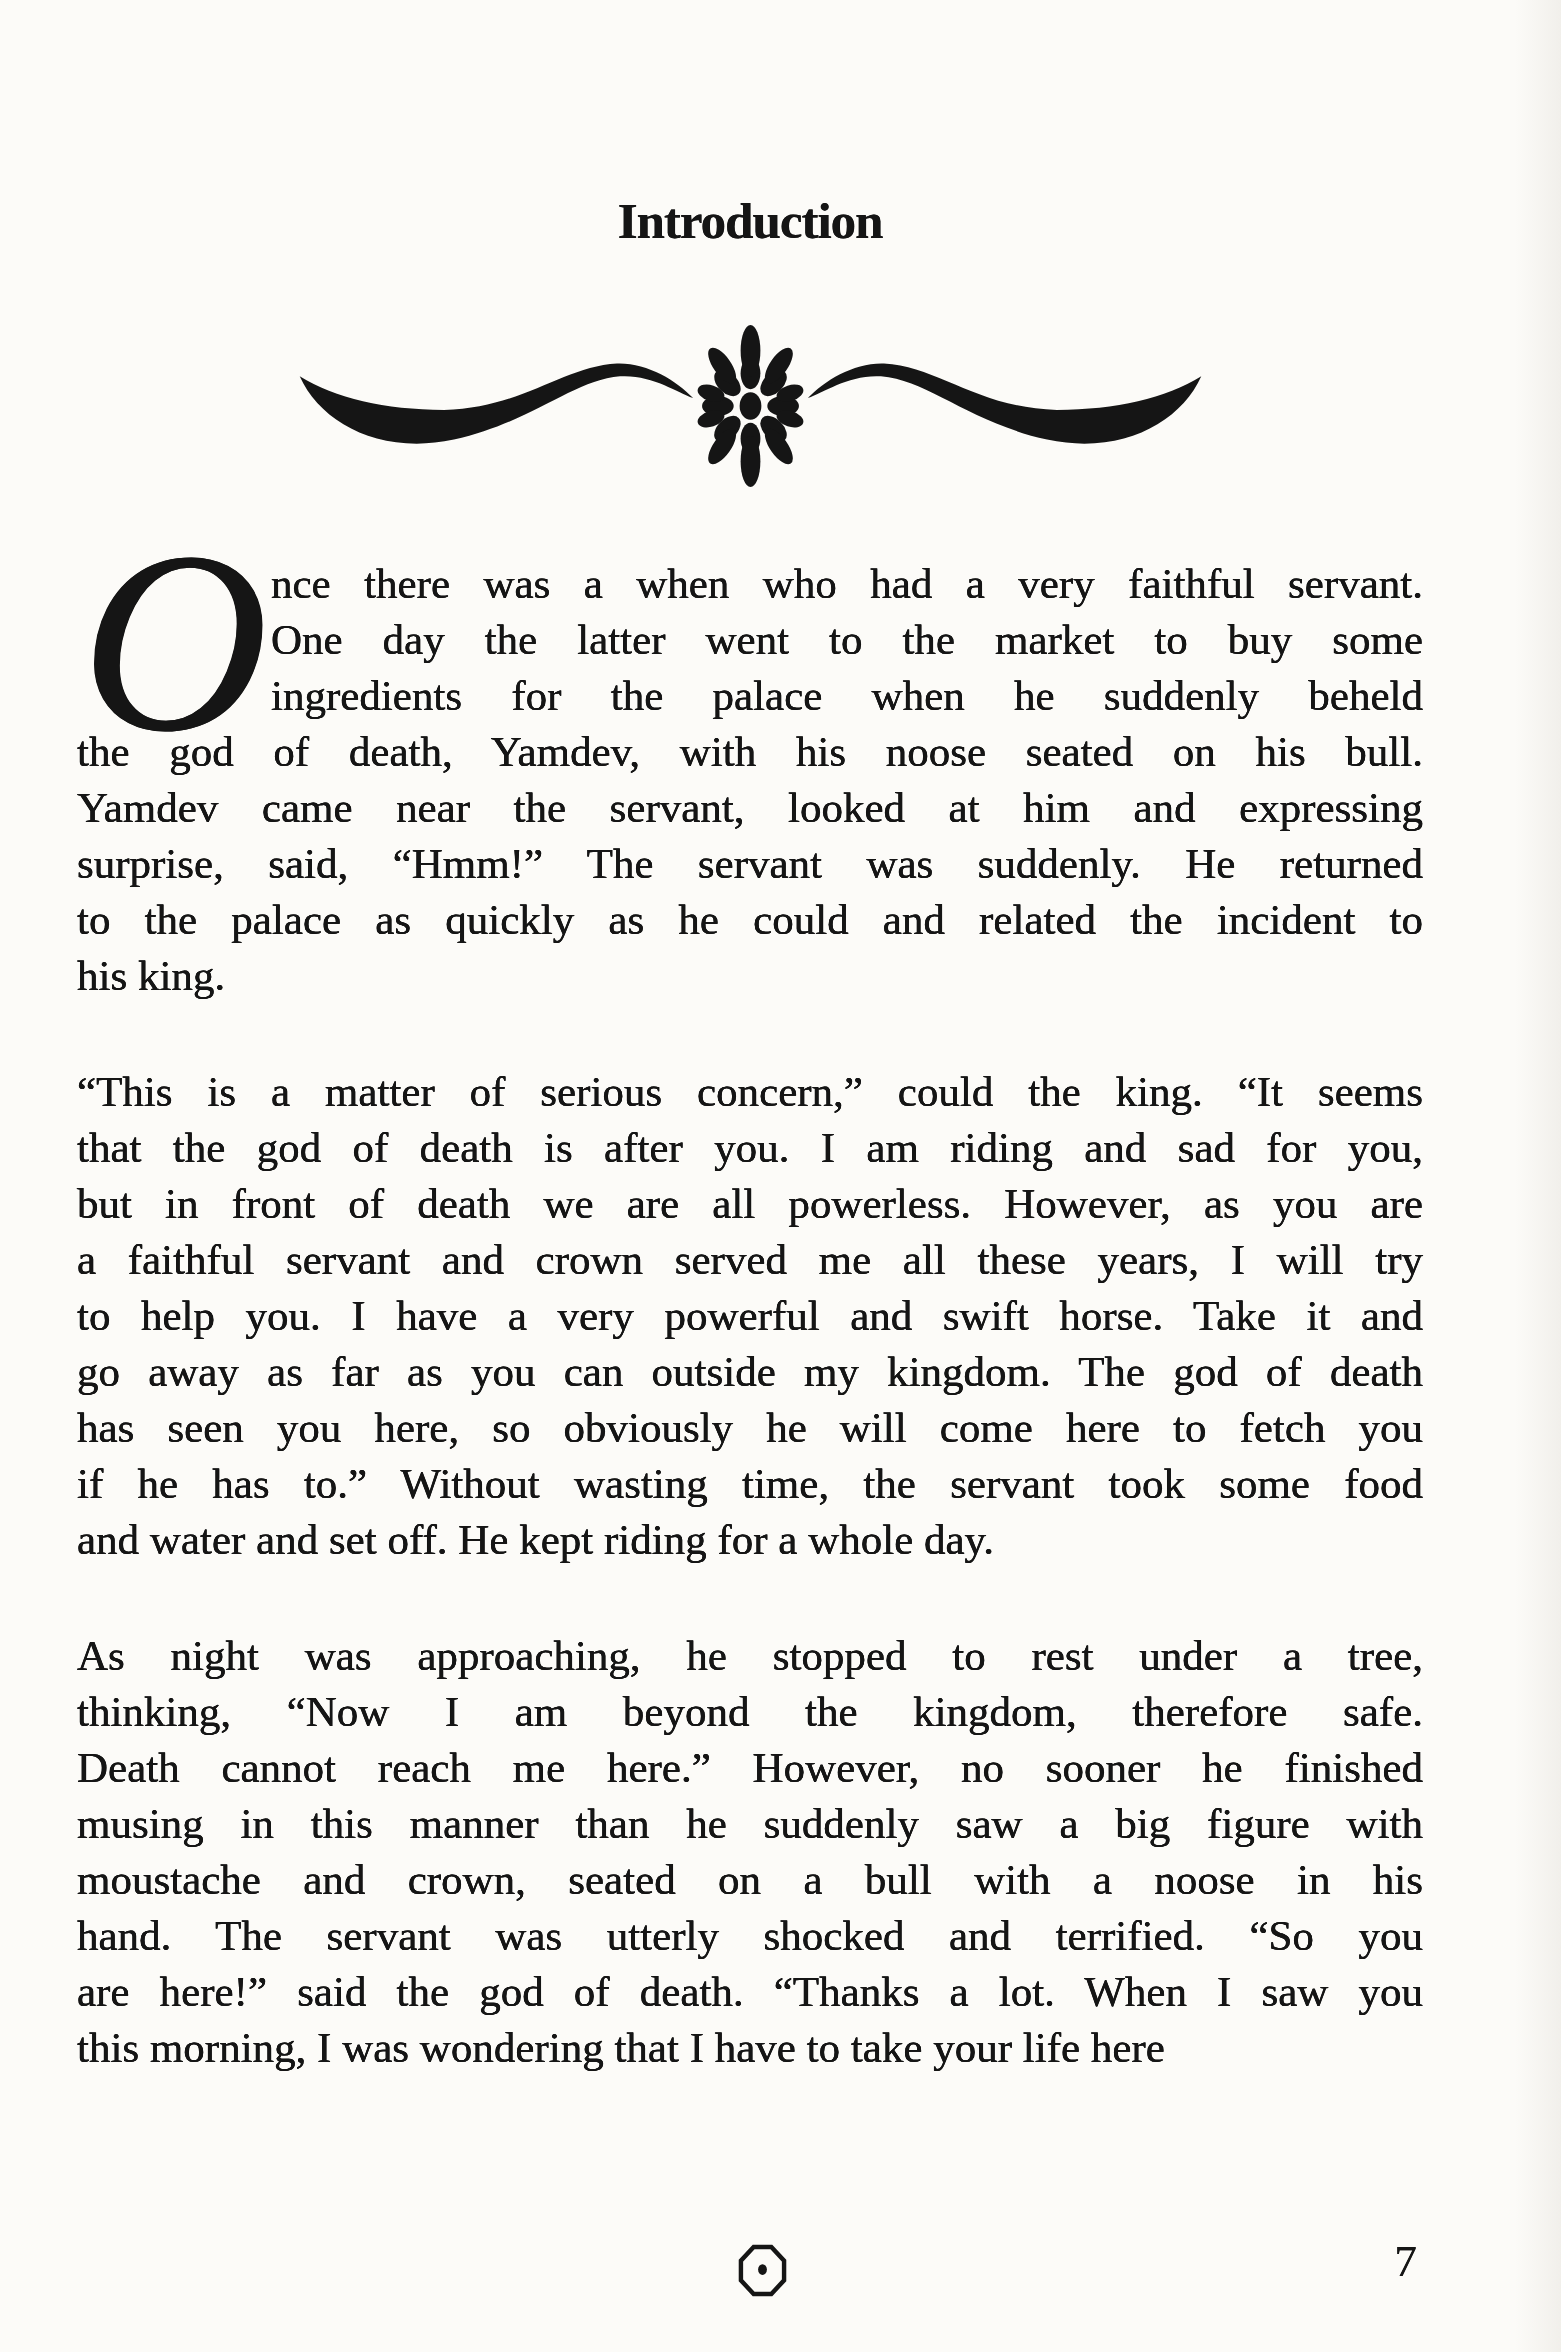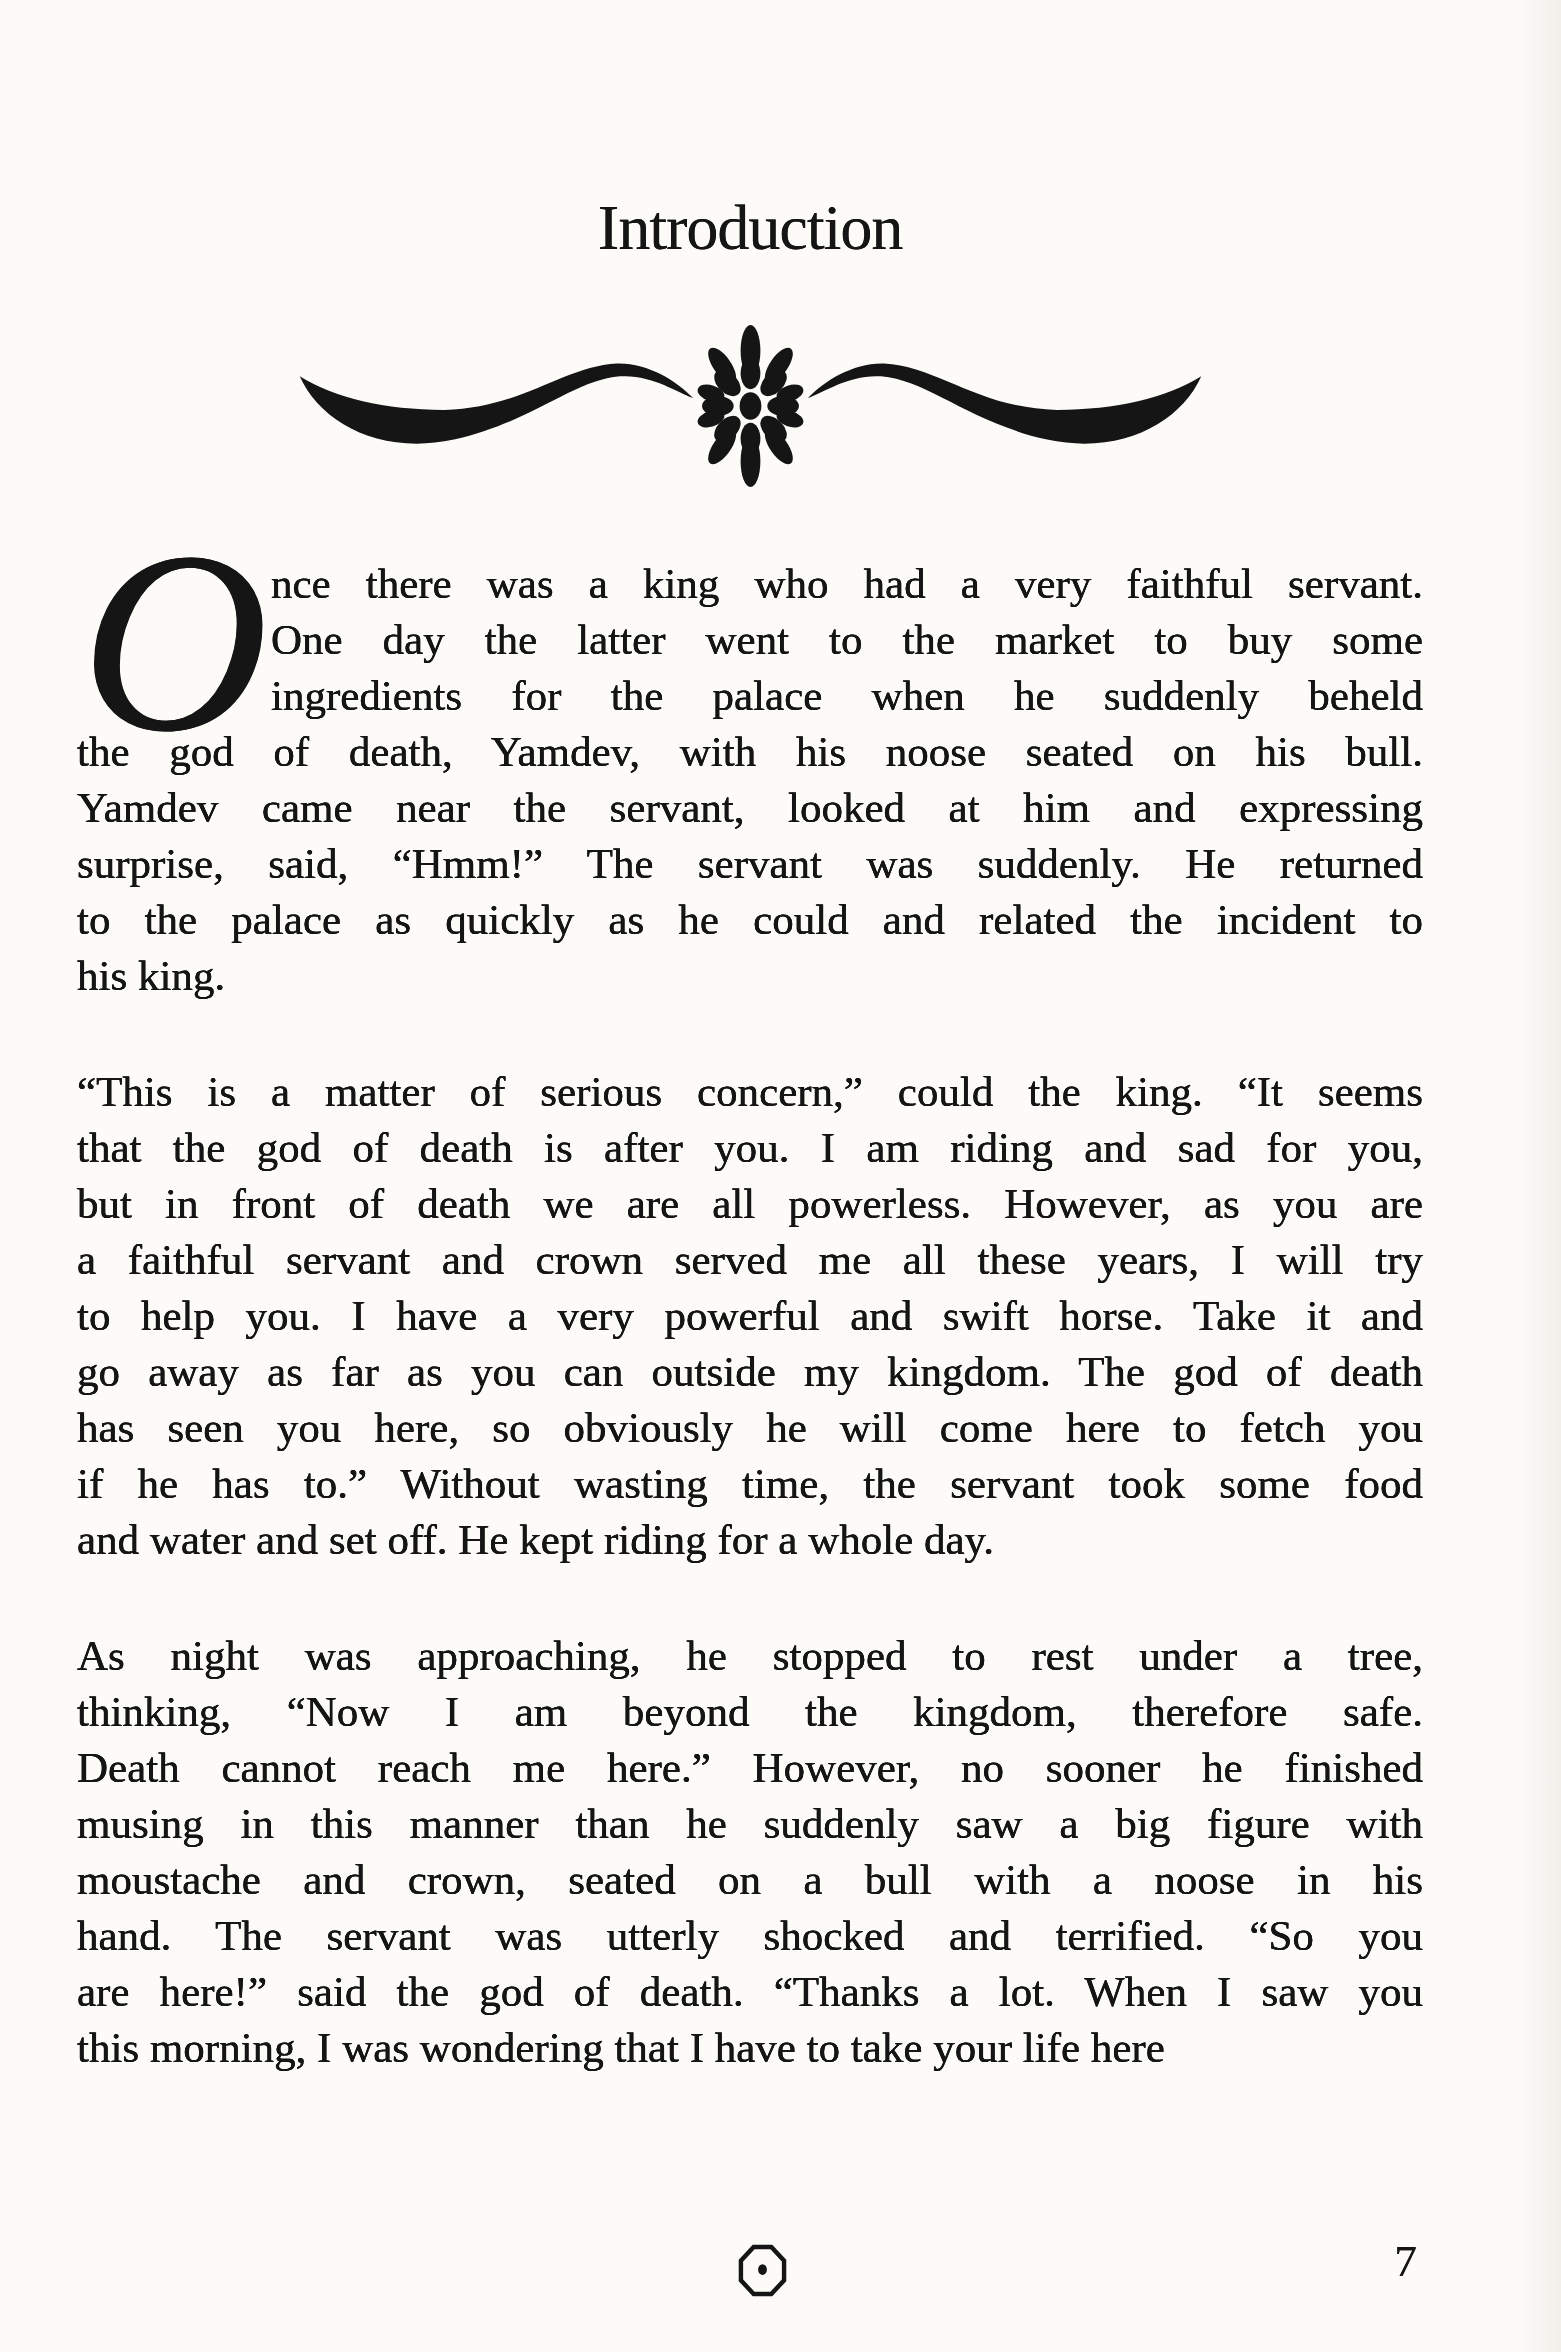--- a/index.html
+++ b/index.html
@@ -24,22 +24,22 @@
   }
   .title-wrap {
     position: absolute;
     top: 196px;
     left: 77px;
     width: 1346px;
     text-align: center;
   }
   .title-wrap h1 {
     margin: 0;
-    font-size: 64px;
-    font-weight: normal;
+    font-size: 51px;
+    font-weight: bold;
     letter-spacing: -1px;
     line-height: 1;
     text-shadow: 0.3px 0 0 #151515;
   }
   .ornament-wrap {
     position: absolute;
     top: 319px;
     left: 77px;
     width: 1346px;
     text-align: center;
@@ -138,21 +138,21 @@
       <ellipse cx="470" cy="46" rx="8" ry="14" transform="rotate(72 470 88)"></ellipse>
       <ellipse cx="470" cy="46" rx="8" ry="14" transform="rotate(-72 470 88)"></ellipse>
       <ellipse cx="470" cy="46" rx="8" ry="14" transform="rotate(108 470 88)"></ellipse>
       <ellipse cx="470" cy="46" rx="8" ry="14" transform="rotate(-108 470 88)"></ellipse>
     </svg>
   </div>
 
   <div class="text-block" id="text-block">
       <div class="paragraph">
         <span class="dropcap">O</span>
-        <div class="line inset">nce there was a king who had a very faithful servant.</div>
+        <div class="line inset">nce there was a when who had a very faithful servant.</div>
         <div class="line inset">One day the latter went to the market to buy some</div>
         <div class="line inset">ingredients for the palace when he suddenly beheld</div>
         <div class="line">the god of death, Yamdev, with his noose seated on his bull.</div>
         <div class="line">Yamdev came near the servant, looked at him and expressing</div>
         <div class="line">surprise, said, “Hmm!” The servant was suddenly. He returned</div>
         <div class="line">to the palace as quickly as he could and related the incident to</div>
         <div class="line last">his king.</div>
       </div>
       <div class="paragraph">
         <div class="line">“This is a matter of serious concern,” could the king. “It seems</div>

